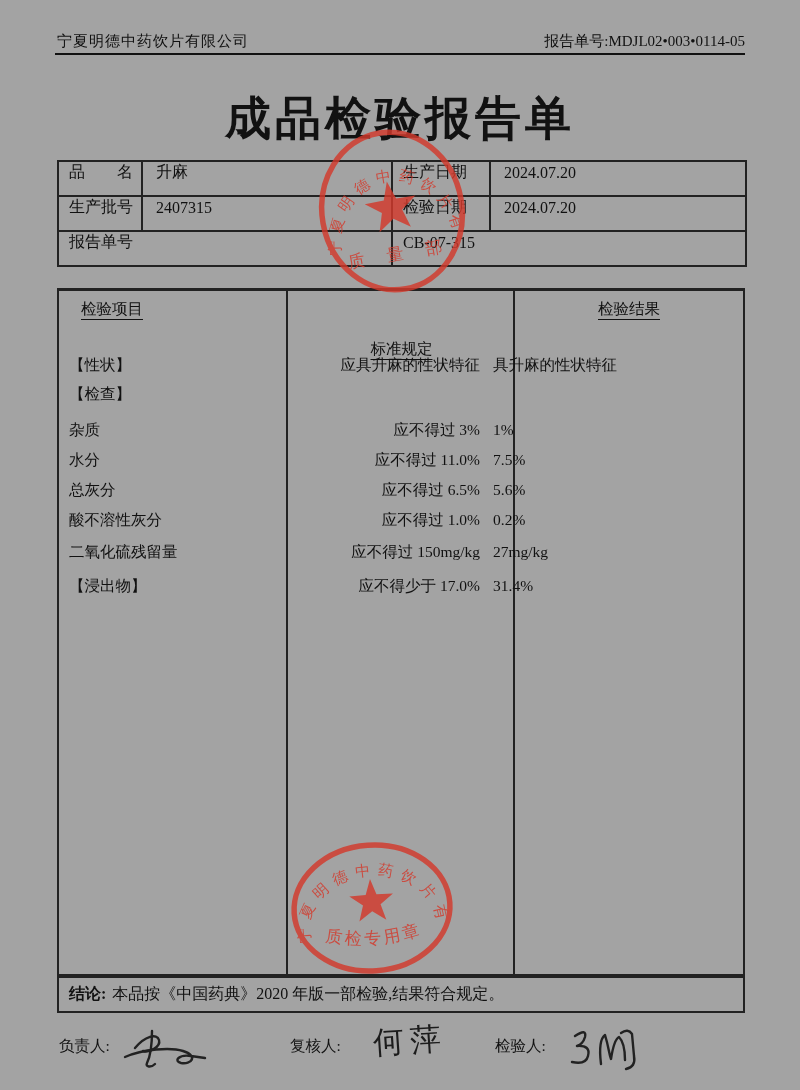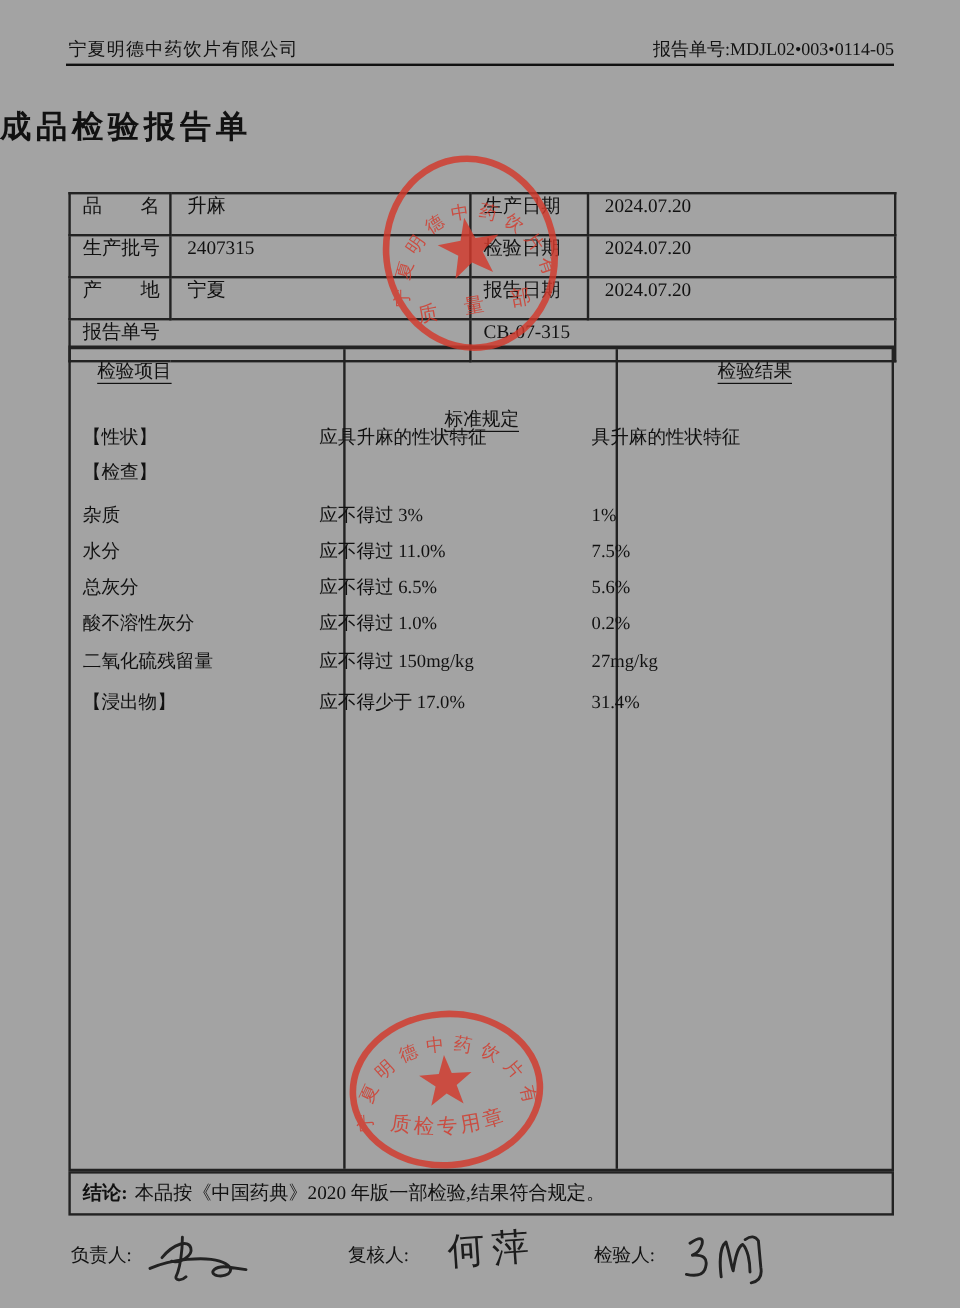--- a/index.html
+++ b/index.html
@@ -9,21 +9,21 @@
     background:#a3a3a3; overflow:hidden;
     font-family:"Liberation Serif","DejaVu Serif",serif; color:#111;
   }
   
   .hdr-left  { position:absolute; left:57px;  top:32px; font-size:15px; letter-spacing:1px; }
   .hdr-right { position:absolute; right:55px; top:32px; font-size:15px; }
   .hdr-rule  { position:absolute; left:55px; top:53px; width:690px; height:2px; background:#111; }
   
   .title {
     position:absolute; left:0; top:88px; width:100%;
-    font-size:26px; font-weight:bold; letter-spacing:4px;
+    text-align:center; font-size:46px; font-weight:bold; letter-spacing:4px;
   }
   
   table.info {
     position:absolute; left:57px; top:160px; width:688px;
     border-collapse:collapse; table-layout:fixed; font-size:16px;
   }
   table.info td { border:2px solid #222; height:33px; padding:0 0 12px 10px; vertical-align:middle; }
   table.info tr.rep td { height:29px; }
   table.info td.c1 { width:84px;  }
   table.info td.c2 { width:250px; padding-left:13px; }
@@ -37,21 +37,21 @@
   .insp .vline { position:absolute; top:0; width:2px; height:100%; background:#222; }
   .insp .v1 { left:227px; }
   .insp .v2 { left:454px; }
   .insp-hdr { position:absolute; top:8px; left:0; width:100%; display:flex; }
   .insp-hdr .h1 { width:229px; padding-left:22px; }
   .insp-hdr .h2 { width:227px; text-align:center;margin-top:40px; }
   .insp-hdr .h3 { width:228px; text-align:center; }
   .u { text-decoration:underline; text-underline-offset:5px; }
   .insp-row { position:absolute; left:0; width:100%; display:flex; height:24px; line-height:24px; }
   .insp-row .cell1 { width:194px; padding-left:10px; }
-  .insp-row .cell2 { width:227px; padding-left:13px; }
+  .insp-row .cell2 { width:227px; padding-left:13px;text-align:right; }
   .insp-row .cell3 { width:220px; padding-left:13px; }
   .r0 { top:62px; }  .r1 { top:91px; }  .r2 { top:127px; } .r3 { top:157px; }
   .r4 { top:187px; } .r5 { top:217px; } .r6 { top:249px; } .r7 { top:283px; }
   
   .stamp { position:absolute; pointer-events:none; }
   .stamp-top    { left:316px; top:126px;  width:152px; height:170px; }
   .stamp-bottom { left:288px; top:840px;  width:168px; height:136px; }
   
   .conclusion {
     position:absolute; left:57px; top:976px; width:688px; height:37px;
@@ -89,26 +89,20 @@
       <td class="c2">升麻</td>
       <td class="c3">生产日期</td>
       <td class="c4">2024.07.20</td>
     </tr>
     <tr>
       <td class="c1">生产批号</td>
       <td class="c2">2407315</td>
       <td class="c3">检验日期</td>
       <td class="c4">2024.07.20</td>
     </tr>
-    <tr>
-      <td class="c1">产　　地</td>
-      <td class="c2">宁夏</td>
-      <td class="c3">报告日期</td>
-      <td class="c4">2024.07.20</td>
-    </tr>
     <tr class="rep">
       <td colspan="2">报告单号</td>
       <td colspan="2">CB-07-315</td>
     </tr>
   </tbody>
     </table>
 
   <div class="insp">
     <div class="vline v1"></div>
     <div class="vline v2"></div>

